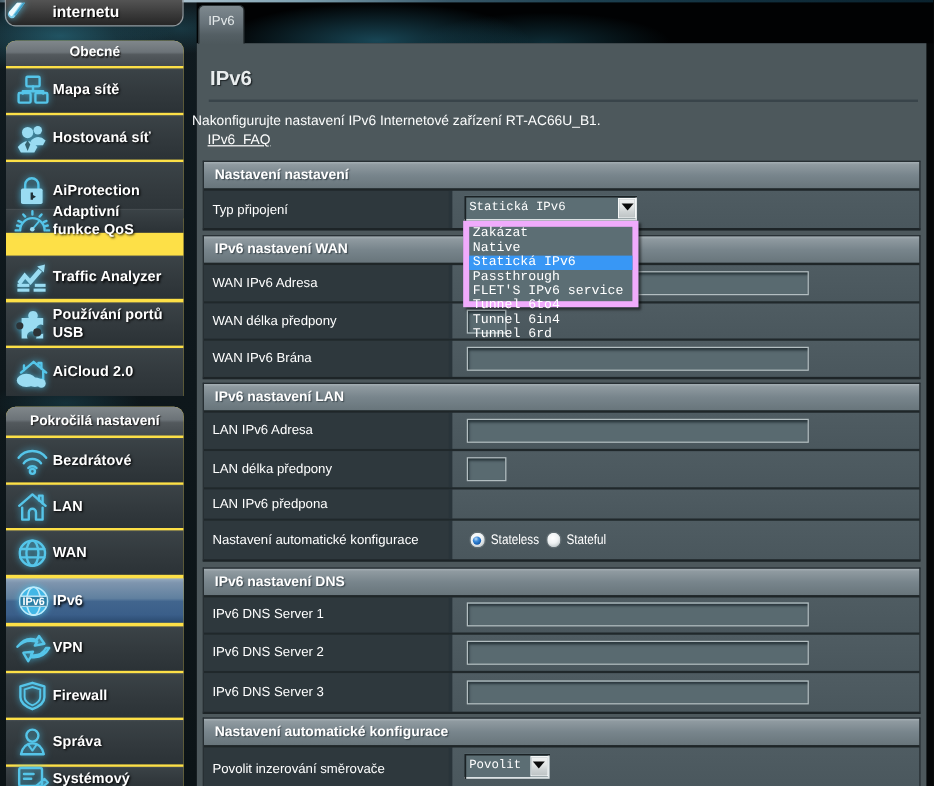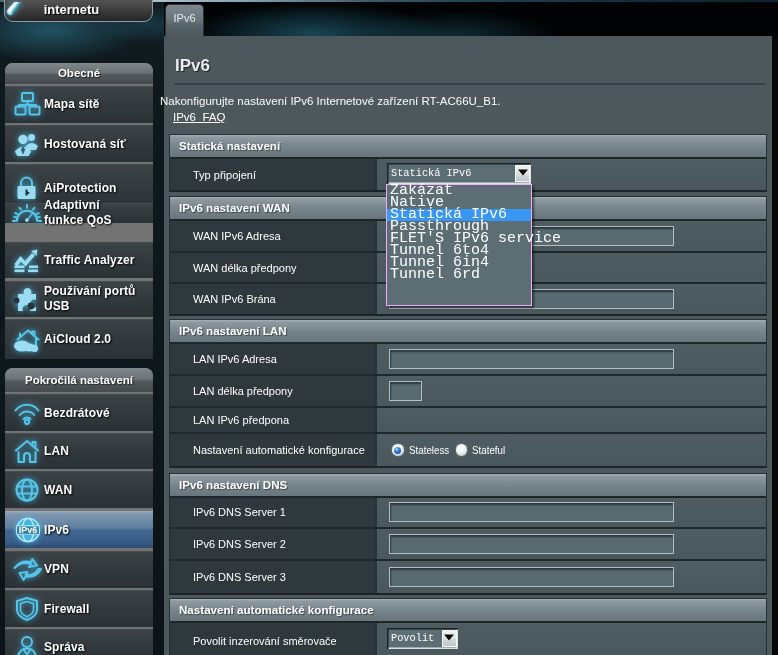--- a/index.html
+++ b/index.html
@@ -21,21 +21,21 @@
 #topline { left:0; top:0; width:778px; height:2px;
   background:linear-gradient(to right,#49616d 0%,#a9c0cd 3%,#a9c0cd 20%,#7fa2b2 32%,#39596a 48%,#1e4252 62%,#123140 78%,#0a222e 100%); }
 
 #qbtn { left:4px; top:-16px; width:149px; height:38px; border-radius:9px;
   background:linear-gradient(#828282 0%,#555555 40%,#393939 75%,#262626 100%);
   border:1.5px solid #94999d; }
 #qbtn span { position:absolute; left:0; right:14px; top:17px; text-align:center;
   color:#fff; font-size:13px; font-weight:bold; text-shadow:1px 1px 1px #000; }
 #qpen { position:absolute; left:11px; top:0px; width:18px; height:15px; filter:drop-shadow(0 0 3px rgba(80,200,240,0.8)); }
 
-.spanel { left:5px; width:148px; background:#737373; border-radius:8px 8px 0 0;margin-top:29px; }
+.spanel { left:5px; width:148px; background:#fde047; border-radius:8px 8px 0 0; }
 #panelA { top:33.5px; height:296.8px; }
 #panelB { top:339.3px; height:315.7px; }
 .shead { position:absolute; left:0; top:0; width:148px; border-radius:8px 8px 0 0;
   background:linear-gradient(#80878b 0%,#6c7378 45%,#53595d 55%,#444a4e 100%);
   color:#fff; font-size:11.5px; font-weight:bold; text-align:center; text-shadow:1px 1px 1px #222; }
 #panelA .shead { height:21px; line-height:21px; }
 #panelB .shead { height:23.7px; line-height:24px; }
 .mitem { position:absolute; left:0; width:148px;
   background:linear-gradient(#3b4347 0%,#32393d 55%,#2b3236 100%); box-shadow:inset 0 1px 0 rgba(255,255,255,0.05);
   color:#fff; font-size:12px; font-weight:bold; }
@@ -57,41 +57,41 @@
 #pdesc { left:160px; top:95px; font-size:11.5px; color:#fcfdfd; }
 #plink { left:173px; top:111px; font-size:11.5px; color:#fff; text-decoration:underline; }
 
 .ftable { left:169px; width:598px; border:1px solid #272f33; border-bottom:2px solid #1d2427; background:#2E383D; }
 .fhead { height:24px; background:linear-gradient(#a6b0b5 0%,#8f9aa0 10%,#78858c 50%,#68757b 100%);
   border-bottom:2px solid #1f2628; color:#fff; font-size:11.6px; font-weight:bold;
   line-height:22px; padding-left:9px; text-shadow:1px 1px 1px rgba(10,20,25,0.5); }
 .frow { display:flex; border-bottom:2px solid #20282b; }
 .frow:last-child { border-bottom:none; }
 .fth { width:207px; background:#2e383d; border-right:3px solid #29343a; color:#fff;
-  font-size:11px; display:flex; align-items:center; padding-left:23px; flex:none; }
+  font-size:11px; display:flex; align-items:center; padding-left:7px; flex:none; }
 .ftd { flex:1; background:linear-gradient(#4f5c62 0%,#4a575d 100%); display:flex; align-items:center; }
 .inp { width:285px; height:20px; margin-left:12px; border:1px solid #b3bec1;
   background:#596a70; box-shadow:inset 1px 2px 2px rgba(12,22,27,0.6); }
 .inp.sm { width:33px; }
 
 .fsel { position:relative; margin-left:9.5px; height:20.5px; background:#5c6e74;
   border:none; box-shadow:inset 1.5px 1.5px 0 #1b2225, inset -1.5px -1.5px 0 #dde3e5;
   font-family:"Liberation Mono",monospace; font-size:10.3px; color:#fff; }
 .fsel .txt { position:absolute; left:4.5px; top:50%; transform:translateY(-50%); white-space:pre; }
 .fsel .btn { position:absolute; right:1px; top:1.5px; bottom:1.5px; width:15px;
   background:linear-gradient(#f0f2f2 0%,#e4e7e7 40%,#cdd2d3 70%,#bfc5c6 100%);
   border:1.5px solid #f6f8f8; }
 .fsel .btn:after { content:""; position:absolute; left:50%; top:50%; transform:translate(-50%,-32%);
   border:5px solid transparent; border-top:6px solid #0a0b0b; }
 #sel1 { width:144.5px; margin-top:-2.6px; }
 #sel2 { width:71px; margin-top:-5px; }
 
-#ddl { left:386px; top:183.5px; width:145.5px; height:122px; background:#5c6e74;
-  border:1px solid #f0abfc; box-shadow:2px 2px 2px rgba(0,0,0,0.5);
-  font-family:"Liberation Mono",monospace; font-size:15px; color:#fff; z-index:30; }
+#ddl { left:386px; top:183.5px; width:145.5px; height:72px; background:#5c6e74;
+  border:5px solid #f0abfc; box-shadow:2px 2px 2px rgba(0,0,0,0.5);
+  font-family:"Liberation Mono",monospace; font-size:11px; color:#fff; z-index:30; }
 #ddl div { height:12.06px; line-height:12.2px; padding-left:3px; white-space:pre; }
 #ddl div.on { background:#3897f5; }
 
 .radio { width:13.5px; height:13.5px; border-radius:50%; margin-left:14px; flex:none;
   background:radial-gradient(circle at 42% 36%, #ffffff 0%, #f0f3f4 45%, #b9c2c5 85%, #9aa5a9 100%);
   border:1.2px solid #5f6b70; position:relative; }
 .radio.on:after { content:""; position:absolute; left:2.1px; top:2.1px; width:7px; height:7px;
   border-radius:50%; background:radial-gradient(circle at 38% 30%, #bfe0f8 0%, #4a90da 30%, #3a8ad8 35%, #0c50a2 80%); }
 .rlbl { color:#fff; font-size:11.5px; margin-left:4px; transform:scaleX(0.85); transform-origin:0 50%; }
 .radio.two { margin-left:-1px; }
@@ -274,21 +274,21 @@
           </g>
         </svg>
         <span class="lbl">Systémový</span>
       </div>
     </div>
     <div id="ptitle" class="abs">IPv6</div>
     <div id="phr" class="abs"></div>
     <div id="pdesc" class="abs">Nakonfigurujte nastavení IPv6 Internetové zařízení RT-AC66U_B1.</div>
     <div id="plink" class="abs">IPv6&nbsp;&nbsp;FAQ</div>
     <div class="ftable abs" style="top:134.3px;">
-      <div class="fhead">Statická nastavení</div>
+      <div class="fhead">Nastavení nastavení</div>
       <div class="frow" style="height:30.5px;">
         <div class="fth">Typ připojení</div>
         <div class="ftd">
           <div id="sel1" class="fsel">
             <span class="txt">Statická IPv6</span>
             <span class="btn"></span>
           </div>
         </div>
       </div>
     </div>

